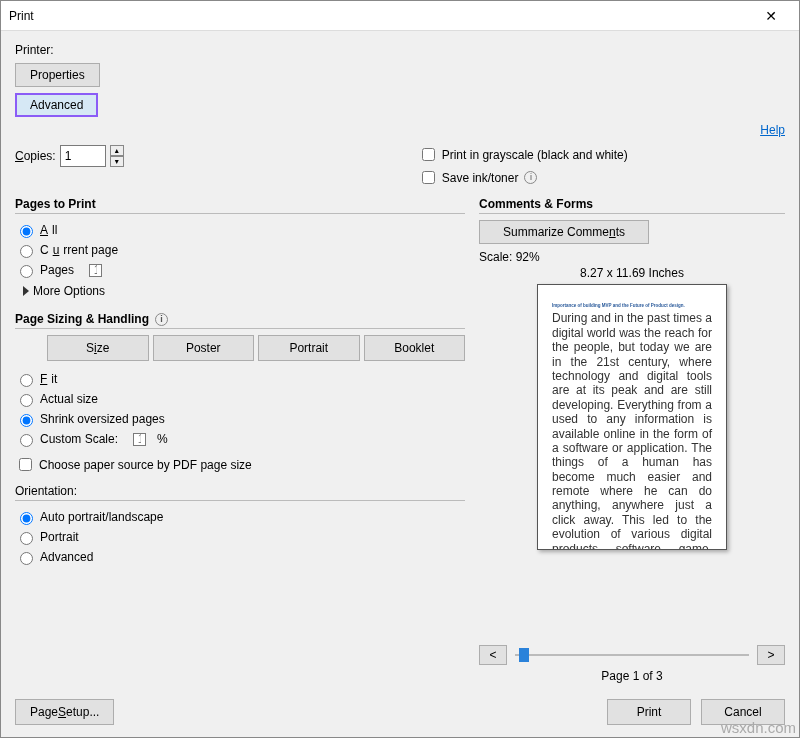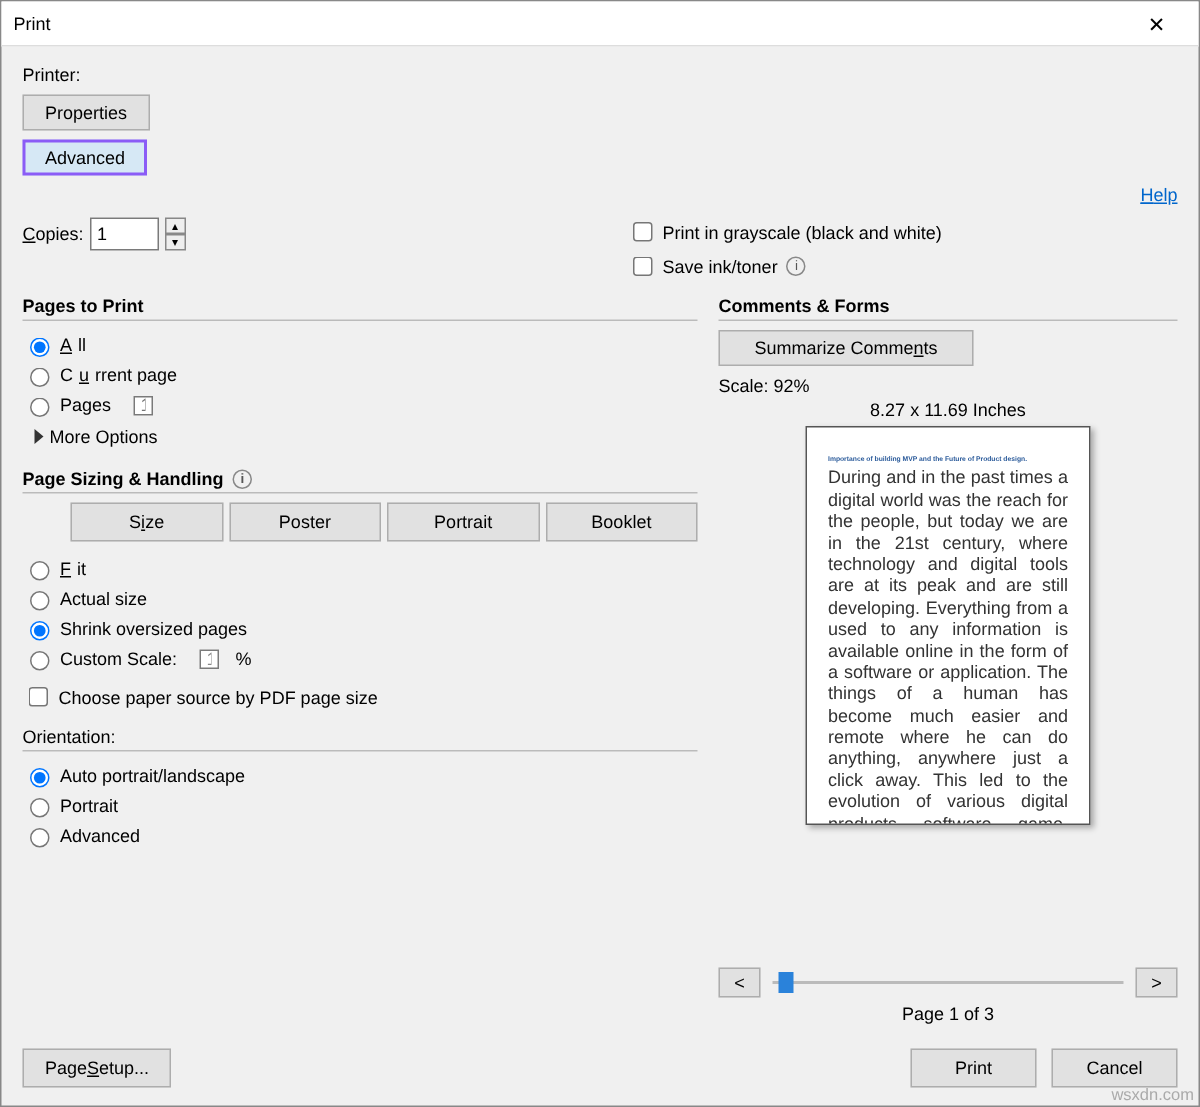--- a/index.html
+++ b/index.html
@@ -48,21 +48,21 @@
 .preview-page .para { margin-bottom:3px; text-align:justify; }
 .navrow { display:flex; align-items:center; justify-content:center; gap:8px; margin:8px 0 4px 0; }
 .navbtn { width:28px; height:20px; border:1px solid #adadad; background:#e1e1e1; display:flex; align-items:center; justify-content:center; cursor:pointer; }
 .slider { flex:1; height:20px; position:relative; }
 .slider-track { position:absolute; top:9px; left:0; right:0; height:2px; background:#bbb; }
 .slider-thumb { position:absolute; top:3px; left:4px; width:10px; height:14px; background:#2a82da; }
 .page-ind { text-align:center; margin-bottom:4px; }
 .footer { display:flex; align-items:center; padding: 8px 14px 12px 14px; gap:10px; }
 .footer .spacer { flex:1; }
 .footer .btn { min-width: 84px; height:26px; }
-.watermark { position:absolute; right:4px; bottom:2px; font-size:11px; color:#aaa; }
+.watermark { position:absolute; right:4px; bottom:2px; font-size:15px; color:#aaa; }
 .underline-letter { text-decoration: underline; }
 </style>
 </head>
 <body>
 
 <div class="dialog">
   <div class="titlebar">
     <span class="title">Print</span>
     <span class="close">✕</span>
   </div>

